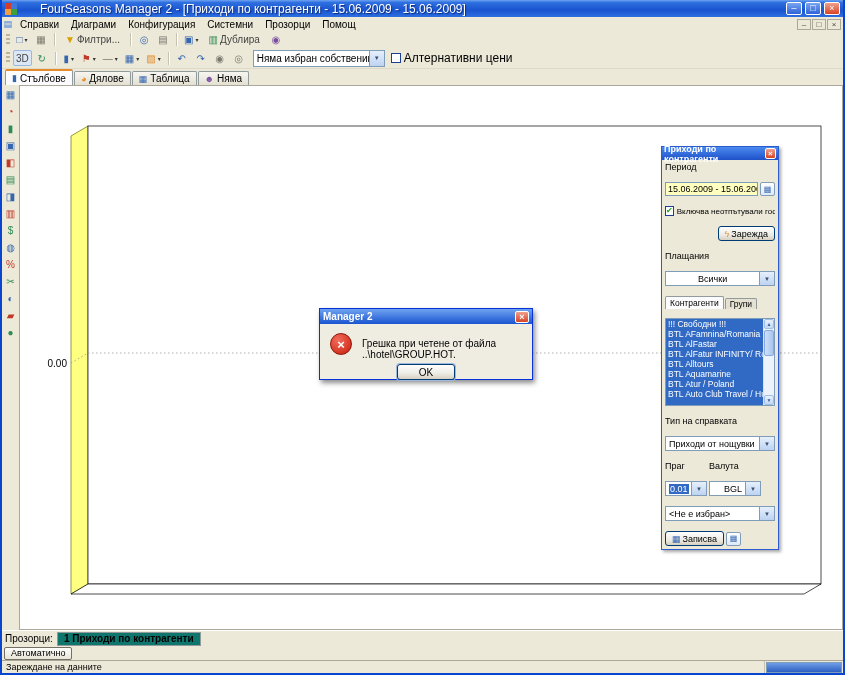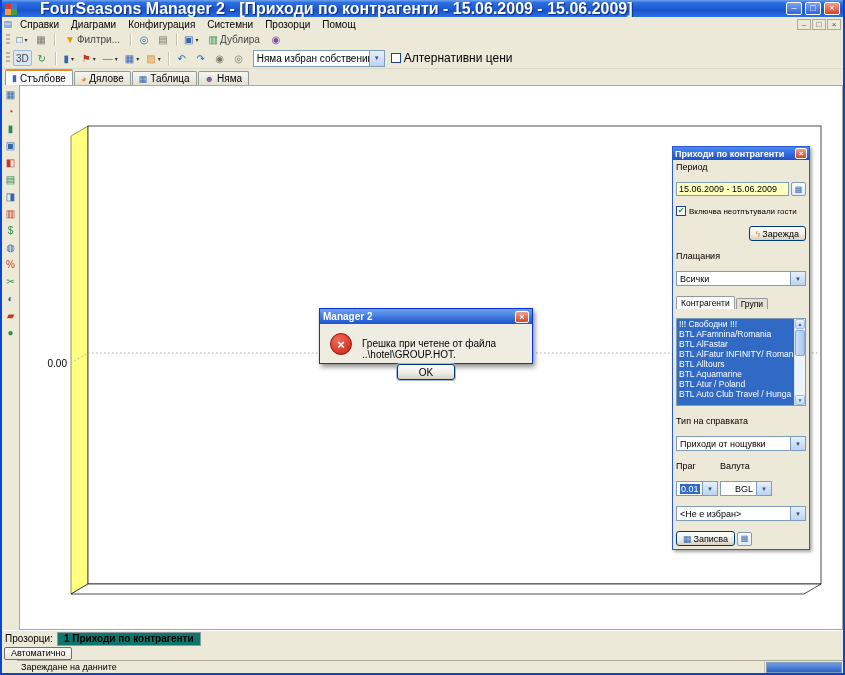--- a/index.html
+++ b/index.html
@@ -8,21 +8,21 @@
 
   .window { position:absolute; inset:0; border:2px solid #0A45D0; border-top:none; background:#ECE9D8; overflow:hidden; }
 
   
   .titlebar { position:absolute; top:0; left:0; right:0; height:17px;
     background:linear-gradient(180deg,#6FA3F0 0%,#2E6FE0 15%,#1A54D0 60%,#2E6FE0 100%);
     display:flex; align-items:center; gap:3px; padding:0 3px; color:#fff; }
   .app-icon { width:12px; height:12px; display:grid; grid-template-columns:6px 6px; grid-template-rows:6px 6px; }
   .app-icon i:nth-child(1){background:#D43B2A}.app-icon i:nth-child(2){background:#3C79D8}
   .app-icon i:nth-child(3){background:#F0A03C}.app-icon i:nth-child(4){background:#3CA03C}
-  .titlebar .title { flex:1; font-weight:bold; font-size:16px; white-space:nowrap; overflow:hidden; text-shadow:1px 1px 1px #0A2A7A;padding-left:20px; }
+  .titlebar .title { flex:1; font-weight:normal; font-size:12px; white-space:nowrap; overflow:hidden; text-shadow:1px 1px 1px #0A2A7A;padding-left:20px; }
   .capbtn { width:16px; height:13px; border:1px solid #fff; border-radius:2px; display:flex; align-items:center; justify-content:center; color:#fff; font-size:9px; line-height:1; }
   .capbtn.minmax { background:linear-gradient(180deg,#7AA4EF,#2E63D8); }
   .capbtn.close { background:linear-gradient(180deg,#F0A08C,#D84325); }
 
   
   .menubar { position:absolute; top:17px; left:0; right:0; height:14px; background:#ECE9D8; display:flex; align-items:center; font-size:10px; }
   .menu-icon { width:12px; text-align:center; color:#3C79D8; font-size:9px; }
   .menu-item { padding:0 6px; }
   .mdi-group { margin-left:auto; display:flex; gap:1px; padding-right:2px; }
   .mdi-btn { width:14px; height:11px; border:1px solid #ACA899; background:#ECE9D8; font-size:8px; display:flex; align-items:center; justify-content:center; color:#444; }
@@ -52,21 +52,21 @@
 
   
   .main { position:absolute; top:85px; left:0; right:0; bottom:43px; background:#ECE9D8; }
   .left-rail { position:absolute; left:0; top:0; bottom:0; width:17px; background:#ECE9D8; display:flex; flex-direction:column; align-items:center; padding-top:3px; gap:4px; }
   .rail-btn { width:14px; height:13px; display:flex; align-items:center; justify-content:center; font-size:10px; line-height:1; }
   .rail-btn:nth-child(3n+1){color:#3566B0}.rail-btn:nth-child(3n+2){color:#C0392B}.rail-btn:nth-child(3n){color:#2E8B57}
   .canvas { position:absolute; left:17px; top:0; right:0; bottom:0; background:#fff; border:1px solid #ACA899; }
   svg.chart { position:absolute; inset:0; }
 
   
-  .tool-panel { position:absolute; left:641px; top:60px; width:138px; background:#ECE9D8; border:1px solid #2A5BCF; box-shadow:2px 2px 3px rgba(0,0,0,.35); font-size:9px;margin-left:11px; }
+  .tool-panel { position:absolute; left:641px; top:60px; width:118px; background:#ECE9D8; border:1px solid #2A5BCF; box-shadow:2px 2px 3px rgba(0,0,0,.35); font-size:9px; }
   .tp-title { height:13px; background:linear-gradient(180deg,#4A8AF0,#1E50C8); color:#fff; font-weight:bold; font-size:9px; display:flex; align-items:center; padding:0 2px; }
   .tp-close { margin-left:auto; width:12px; height:11px; background:linear-gradient(180deg,#F0A08C,#D84325); border:1px solid #fff; border-radius:2px; color:#fff; font-size:8px; display:flex; align-items:center; justify-content:center; }
   .tp-body { padding:2px 3px 3px; display:flex; flex-direction:column; gap:10px; }
   .tp-label { font-size:9px; }
   .rowflex { display:flex; align-items:center; gap:2px; }
   .field { height:14px; border:1px solid #7F9DB9; background:#fff; display:flex; align-items:center; padding:0 2px; font-size:9px; white-space:nowrap; overflow:hidden; }
   .field.yellow { background:#FFFFC0; flex:1; }
   .sel-text { background:#316AC5; color:#fff; padding:0 1px; }
   .iconbtn { width:15px; height:14px; border:1px solid #7F9DB9; border-radius:2px; background:linear-gradient(180deg,#fff,#DEE9F8); display:flex; align-items:center; justify-content:center; font-size:8px; color:#3566B0; }
   .xp-btn { height:15px; border:1px solid #003C74; border-radius:3px; background:linear-gradient(180deg,#FFFFFF,#ECEBE5 60%,#D8D0BF); display:inline-flex; align-items:center; justify-content:center; gap:2px; font-size:9px; padding:0 6px; color:#000; }
@@ -77,36 +77,36 @@
   .tp-tab.active { background:#FCFCFE; height:13px; }
   .listbox { height:88px; border:1px solid #7F9DB9; background:#fff; position:relative; overflow:hidden; }
   .list-items { position:absolute; inset:0 11px 0 0; overflow:hidden; }
   .list-item { height:10px; line-height:10px; font-size:8.5px; color:#fff; background:#316AC5; padding:0 2px; white-space:nowrap; overflow:hidden; }
   .scroll { position:absolute; top:0; right:0; bottom:0; width:11px; background:#EDF3FB; display:flex; flex-direction:column; border-left:1px solid #D5E2F2; }
   .scroll-btn { height:10px; background:linear-gradient(180deg,#E9F2FC,#C3D8F2); border:1px solid #9EBEE8; border-radius:2px; color:#3A62A8; font-size:5px; display:flex; align-items:center; justify-content:center; }
   .scroll-thumb { height:26px; margin:1px 0; background:linear-gradient(90deg,#CFE0F7,#A8C6F0); border:1px solid #88A9DD; border-radius:2px; }
   .scroll-space { flex:1; }
 
   
-  .msgbox { position:absolute; left:317px; top:308px; width:214px; height:56px; background:#EFEDE2; border:1px solid #0831D9; box-shadow:2px 3px 5px rgba(0,0,0,.45); z-index:50; }
+  .msgbox { position:absolute; left:317px; top:308px; width:214px; height:72px; background:#EFEDE2; border:1px solid #0831D9; box-shadow:2px 3px 5px rgba(0,0,0,.45); z-index:50; }
   .mb-title { height:15px; background:linear-gradient(180deg,#6FA3F0,#1A54D0); color:#fff; font-weight:bold; font-size:10px; display:flex; align-items:center; padding:0 3px; }
   .mb-close { margin-left:auto; width:14px; height:12px; background:linear-gradient(180deg,#F0A08C,#D84325); border:1px solid #fff; border-radius:2px; color:#fff; font-size:9px; display:flex; align-items:center; justify-content:center; }
   .mb-body { position:relative; height:63px; }
   .err-icon { position:absolute; left:10px; top:9px; width:22px; height:22px; border-radius:50%; border:1px solid #8F1507;
     background:radial-gradient(circle at 35% 30%,#F26C5A,#C81E0C); color:#fff; font-weight:bold; font-size:13px; display:flex; align-items:center; justify-content:center; }
   .mb-text { position:absolute; left:42px; top:14px; right:4px; font-size:10px; }
   .ok-btn { position:absolute; left:50%; transform:translateX(-50%); bottom:7px; width:58px; height:16px; border:1px solid #003C74; border-radius:3px;
     background:linear-gradient(180deg,#FFFFFF,#ECEBE5 60%,#D8D0BF); font-size:10px; display:flex; align-items:center; justify-content:center; box-shadow:0 0 0 1px #9DB9E0; }
 
   
   .winbar { position:absolute; left:0; right:0; bottom:27px; height:16px; background:#ECE9D8; border-top:1px solid #fff; display:flex; align-items:center; gap:4px; padding-left:3px; font-size:10px; }
   .wintab { height:14px; border:1px solid #919B9C; background:#0f766e; display:flex; align-items:center; padding:0 6px; font-size:10px;font-weight:bold; }
   .autorow { position:absolute; left:0; right:0; bottom:13px; height:14px; background:#ECE9D8; display:flex; align-items:center; padding-left:2px; }
   .autobtn { height:13px; border:1px solid #747066; border-radius:2px; background:linear-gradient(#FDFDFB,#E8E5D8); font-size:9px; padding:0 6px; display:flex; align-items:center; }
-  .statusbar { position:absolute; left:15px; right:0; bottom:0; height:13px; background:#ECE9D8; border-top:1px solid #ACA899; display:flex; align-items:center; font-size:9px; }
+  .statusbar { position:absolute; left:0; right:0; bottom:0; height:13px; background:#ECE9D8; border-top:1px solid #ACA899; display:flex; align-items:center; font-size:9px; }
   .status-text { flex:1; padding:0 4px; border-right:1px solid #C6C3B2; height:100%; display:flex; align-items:center; }
   .status-progress { width:76px; height:11px; margin:0 1px; border:1px solid #7F9DB9; background:linear-gradient(180deg,#6E9EE8,#2E5FC0); }
 </style>
 </head>
 <body>
 
 <div class="window">
 
   <div class="titlebar">
     <span class="app-icon">
@@ -285,21 +285,21 @@
             <span class="cb">✔</span>
             <span class="lbl">Включва неотпътували гости</span>
           </div>
           <div style="display:flex;justify-content:flex-end;">
             <span class="xp-btn">
               <span class="ic-orange">ϟ</span>
               <span>Зарежда</span>
             </span>
           </div>
           <span class="tp-label">Плащания</span>
-          <span class="combo" style="height:15px;">
+          <span class="combo" style="height:15px;padding-left:29px;">
             <span class="val" style="font-size:9px;">Всички</span>
             <span class="arrow">▼</span>
           </span>
           <div class="tp-tabs">
             <span class="tp-tab active">Контрагенти</span>
             <span class="tp-tab">Групи</span>
           </div>
           <div class="listbox">
             <div class="list-items">
               <div class="list-item">!!! Свободни !!!</div>

